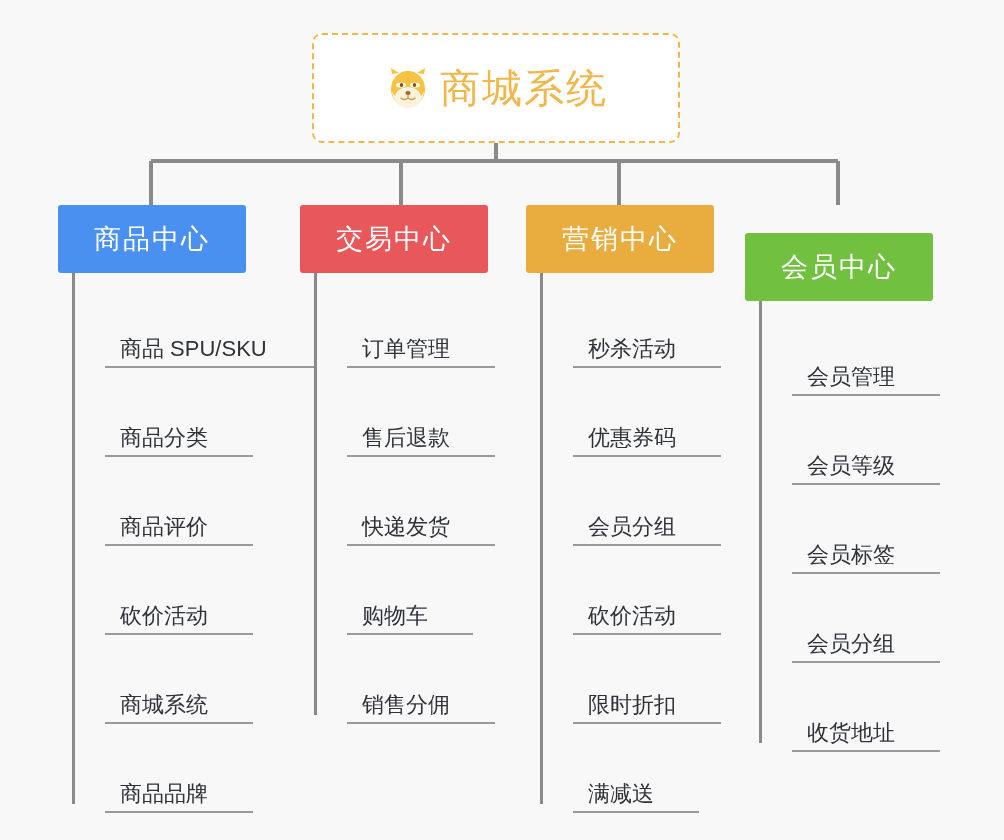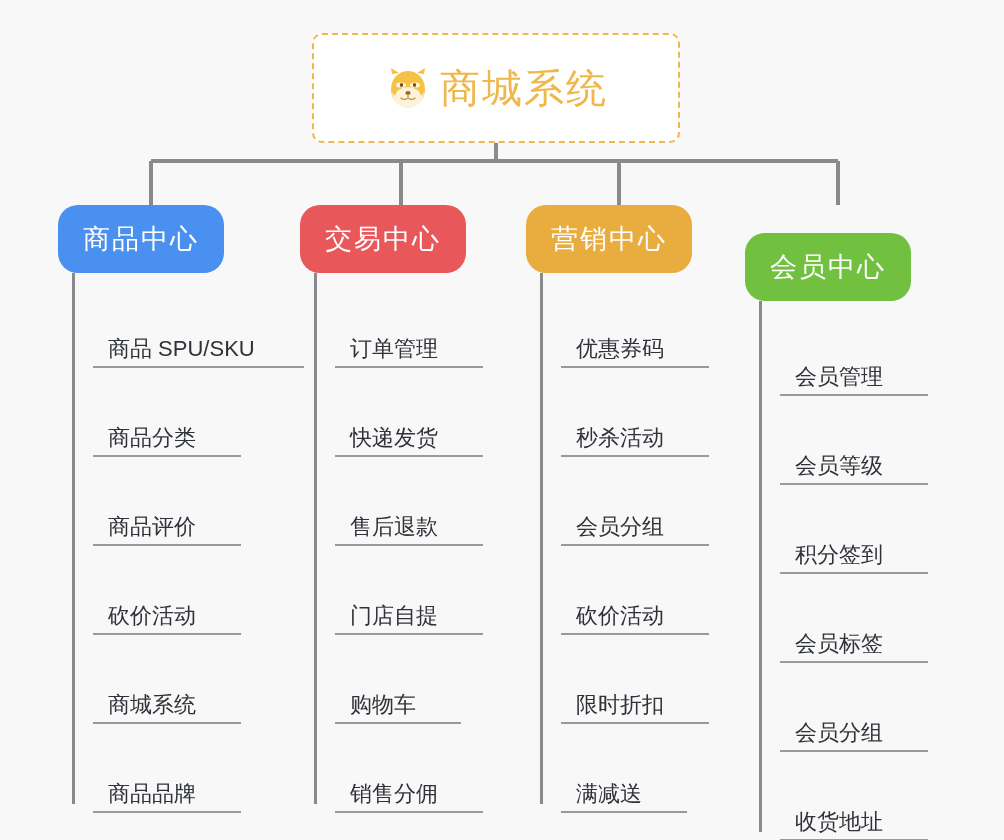--- a/index.html
+++ b/index.html
@@ -65,37 +65,37 @@
     position: absolute;
     top: 205px;
     width: 236px;
   }
   .branch.b0 { left: 58px; }
   .branch.b1 { left: 300px; }
   .branch.b2 { left: 526px; }
   .branch.b3 { left: 745px; margin-top: 28px; }
 
   .branch-head {
-    width: 166px;
+    width: 188px;
     height: 68px;
-    border-radius: 20px;
+    border-radius: 3px;
     display: flex;
     align-items: center;
     justify-content: center;
     color: #ffffff;
     font-size: 27px;
     letter-spacing: 2px;
     white-space: nowrap;
   }
 
   
   .leaf-stack {
     position: relative;
     margin-left: 14px;
-    padding-left: 24px;
+    padding-left: 36px;
     padding-top: 6px;
   }
   .leaf-trunk {
     position: absolute;
     left: 0;
     top: 0;
     bottom: 9px;
     width: 3px;
     background: #8a8a8a;
   }
@@ -192,54 +192,50 @@
     <div class="branch-head" style="background:#e8575a;">
       <span>交易中心</span>
     </div>
     <div class="leaf-stack">
       <div class="leaf-trunk"></div>
       <div class="leaf">
         <span class="leaf-label">订单管理</span>
         <span class="leaf-underline" style="width:148px;"></span>
       </div>
       <div class="leaf">
+        <span class="leaf-label">售后退款</span>
+        <span class="leaf-underline" style="width:148px;"></span>
+      </div>
+      <div class="leaf">
         <span class="leaf-label">快递发货</span>
-        <span class="leaf-underline" style="width:148px;"></span>
-      </div>
-      <div class="leaf">
-        <span class="leaf-label">售后退款</span>
-        <span class="leaf-underline" style="width:148px;"></span>
-      </div>
-      <div class="leaf">
-        <span class="leaf-label">门店自提</span>
         <span class="leaf-underline" style="width:148px;"></span>
       </div>
       <div class="leaf">
         <span class="leaf-label">购物车</span>
         <span class="leaf-underline" style="width:126px;"></span>
       </div>
       <div class="leaf">
         <span class="leaf-label">销售分佣</span>
         <span class="leaf-underline" style="width:148px;"></span>
       </div>
     </div>
   </div>
 
   <div class="branch b2">
     <div class="branch-head" style="background:#e9ac3e;">
       <span>营销中心</span>
     </div>
     <div class="leaf-stack">
       <div class="leaf-trunk"></div>
       <div class="leaf">
+        <span class="leaf-label">秒杀活动</span>
+        <span class="leaf-underline" style="width:148px;"></span>
+      </div>
+      <div class="leaf">
         <span class="leaf-label">优惠券码</span>
-        <span class="leaf-underline" style="width:148px;"></span>
-      </div>
-      <div class="leaf">
-        <span class="leaf-label">秒杀活动</span>
         <span class="leaf-underline" style="width:148px;"></span>
       </div>
       <div class="leaf">
         <span class="leaf-label">会员分组</span>
         <span class="leaf-underline" style="width:148px;"></span>
       </div>
       <div class="leaf">
         <span class="leaf-label">砍价活动</span>
         <span class="leaf-underline" style="width:148px;"></span>
       </div>
@@ -262,24 +258,20 @@
       <div class="leaf-trunk"></div>
       <div class="leaf">
         <span class="leaf-label">会员管理</span>
         <span class="leaf-underline" style="width:148px;"></span>
       </div>
       <div class="leaf">
         <span class="leaf-label">会员等级</span>
         <span class="leaf-underline" style="width:148px;"></span>
       </div>
       <div class="leaf">
-        <span class="leaf-label">积分签到</span>
-        <span class="leaf-underline" style="width:148px;"></span>
-      </div>
-      <div class="leaf">
         <span class="leaf-label">会员标签</span>
         <span class="leaf-underline" style="width:148px;"></span>
       </div>
       <div class="leaf">
         <span class="leaf-label">会员分组</span>
         <span class="leaf-underline" style="width:148px;"></span>
       </div>
       <div class="leaf">
         <span class="leaf-label">收货地址</span>
         <span class="leaf-underline" style="width:148px;"></span>

